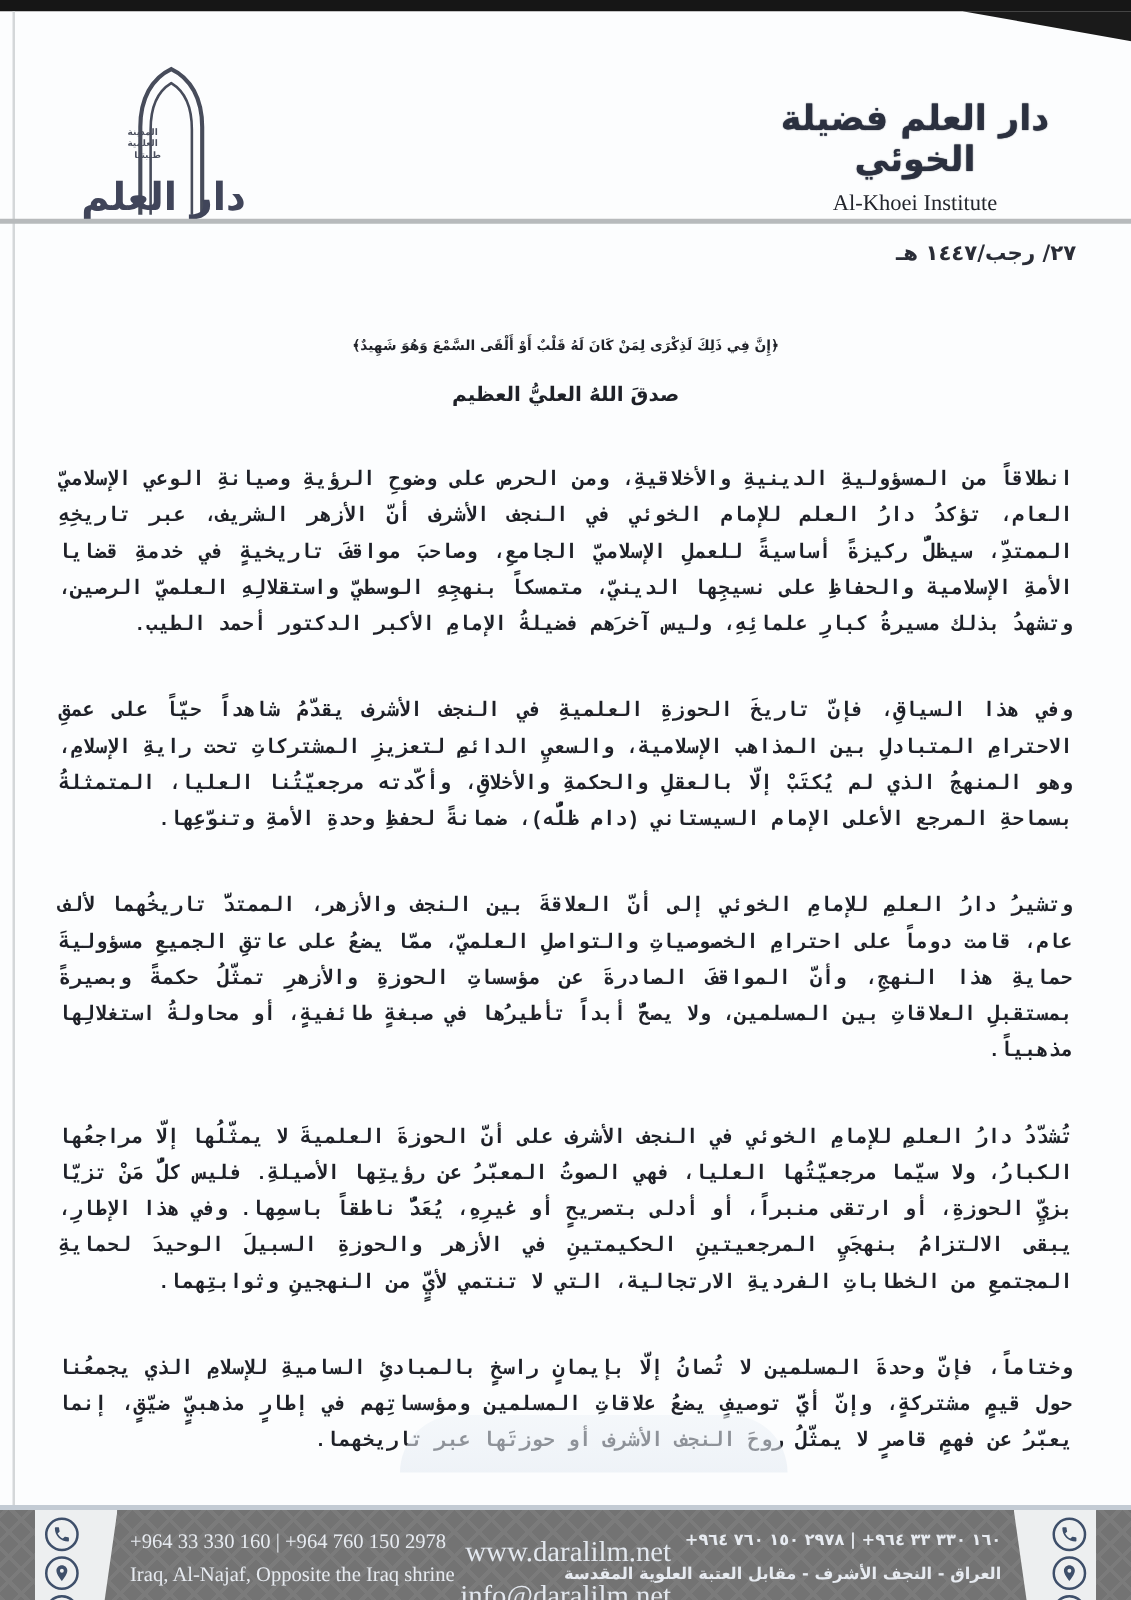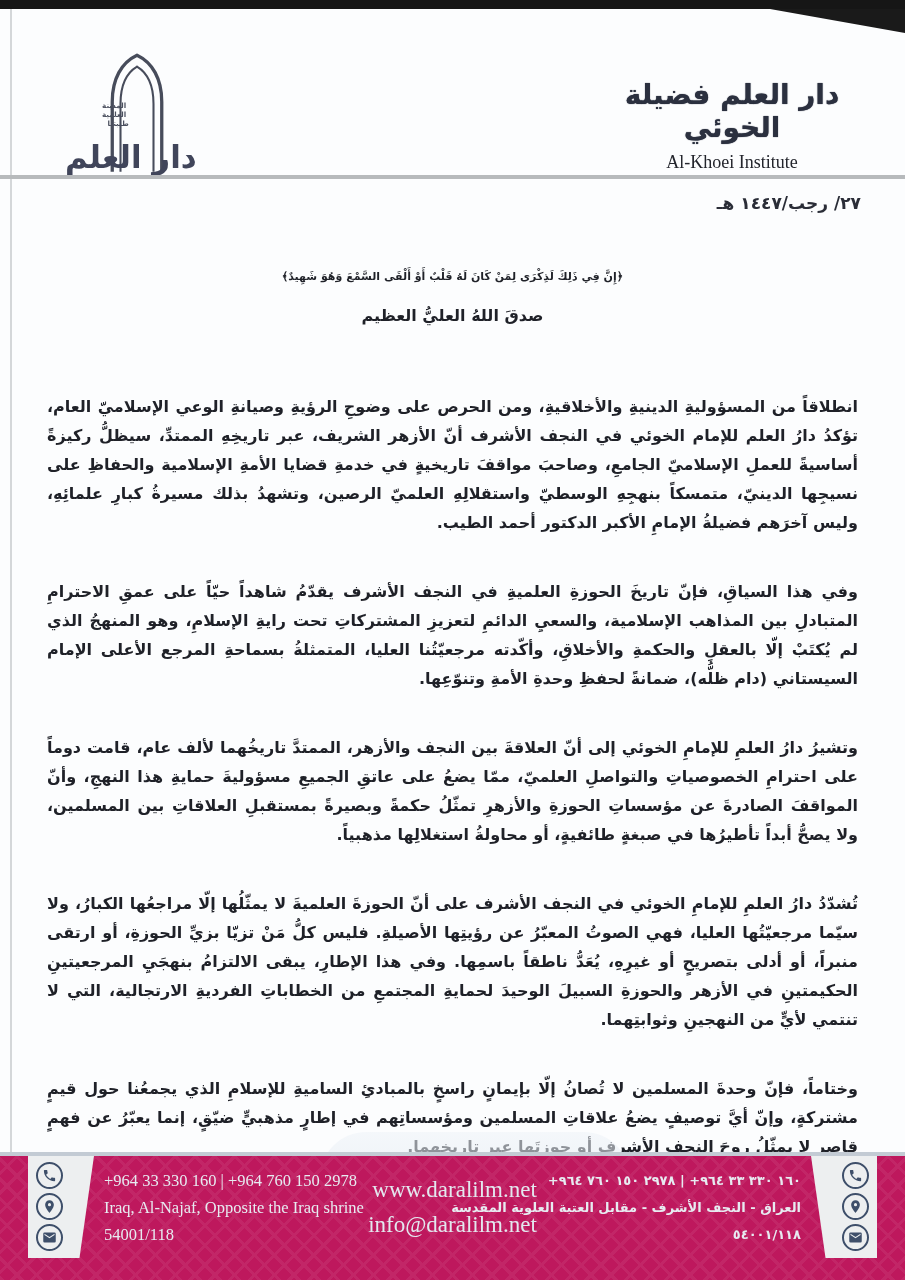--- a/index.html
+++ b/index.html
@@ -28,31 +28,31 @@
 
   .date-block { position:absolute; top:190px; right:44px; width:300px; direction:rtl;
     font-size:17px; font-weight:bold; color:#2a2d37; line-height:26px; }
   .date-line { margin-bottom:12px; }
 
   
   .content { position:absolute; top:262px; right:47px; left:47px; direction:rtl;
     font-size:16px; font-weight:bold; line-height:29px; color:#1f2128;
     text-align:justify; }
   .verse { text-align:center; font-size:11px; margin-bottom:10px; }
-  .verse-attr { text-align:center; margin-bottom:62px; }
-  .para { margin:0 0 40px 0; }
+  .verse-attr { text-align:center; margin-bottom:40px; }
+  .para { margin:0 0 40px 0;font-family:Liberation Mono, monospace; }
   .closing { margin:6px 0 0 0; }
   .signature { margin-top:42px; text-align:left; padding-left:248px; font-size:17px; }
 
   
   .arc-watermark { position:absolute; bottom:102px; left:320px; width:310px; height:46px;
     background:linear-gradient(#eef3f8, #e3eaf2); border-radius:160px 160px 0 0; opacity:.55; }
 
   
-  .footer { position:absolute; left:0; bottom:0; width:100%; height:124px; background:#be185d; }
+  .footer { position:absolute; left:0; bottom:0; width:100%; height:72px; background:#737373; }
   .footer::before { content:""; position:absolute; inset:0; opacity:.06;
     background:
       repeating-linear-gradient(45deg, #fff 0 3px, transparent 3px 14px),
       repeating-linear-gradient(-45deg, #fff 0 3px, transparent 3px 14px); }
   .footer-shadow-top { position:absolute; top:-4px; left:0; width:100%; height:4px; background:#c3cbd4; }
   .ribbon { position:absolute; top:0; height:102px; width:66px; background:#edeff0;
     box-shadow:0 0 4px rgba(0,0,0,.35); }
   .ribbon.left  { left:28px;  clip-path:polygon(0 0, 100% 0, 78% 100%, 0 100%); }
   .ribbon.right { right:28px; clip-path:polygon(0 0, 100% 0, 100% 100%, 22% 100%); }
   .ribbon-icons { position:absolute; top:6px; display:flex; flex-direction:column; gap:4px; }

